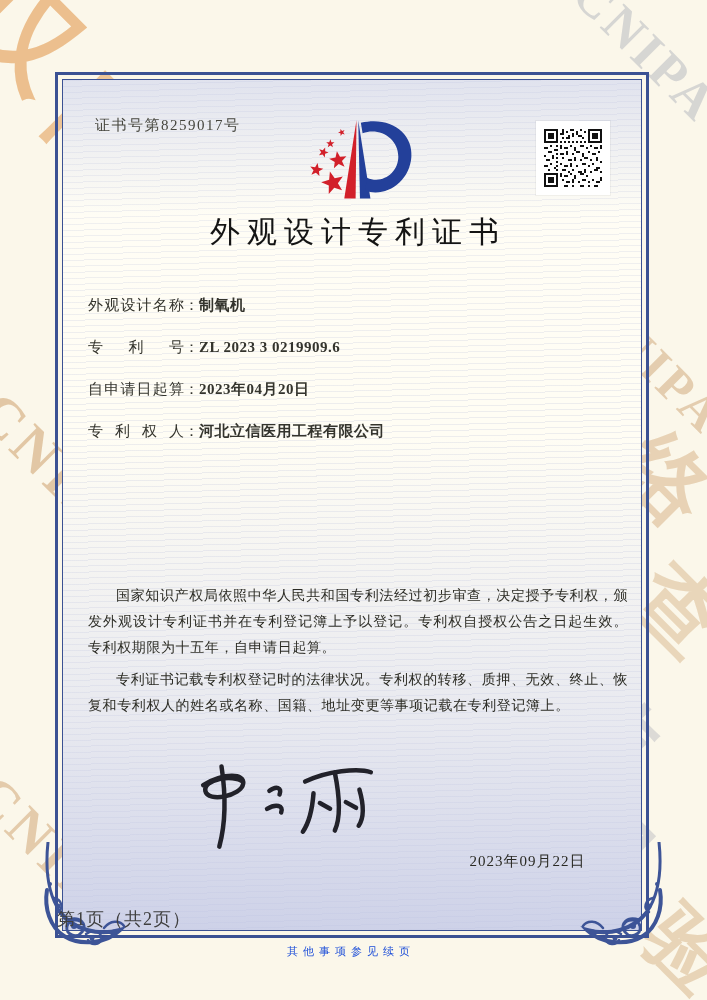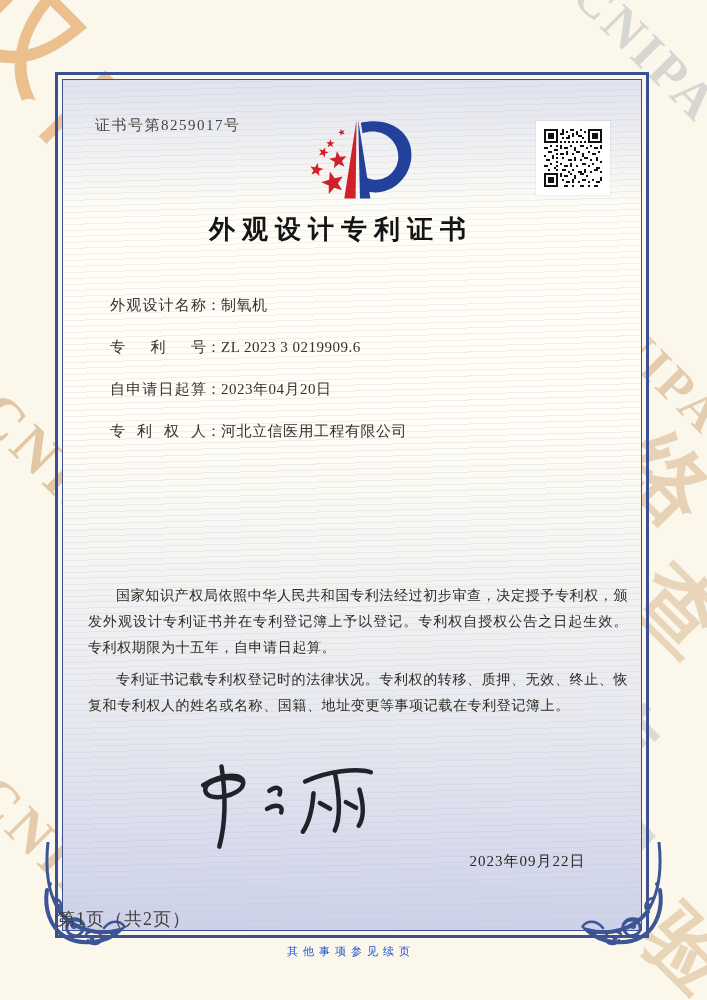--- a/index.html
+++ b/index.html
@@ -35,30 +35,30 @@
   .corner{position:absolute;width:100px;height:110px;color:#3d5497;}
   .corner-bl{left:40px;top:842px;}
   .corner-br{left:567px;top:842px;transform:scaleX(-1);}
 
   
   .cert-no{position:absolute;left:95px;top:116px;font-size:15px;letter-spacing:1.5px;color:#46463e;}
   .logo{position:absolute;left:292px;top:110px;width:122px;height:97px;}
   .qr-box{position:absolute;left:536px;top:121px;width:74px;height:74px;background:#fff;
           box-shadow:0 0 0 1px rgba(0,0,0,.04);}
   .qr-box svg{position:absolute;left:8px;top:8px;width:58px;height:58px;}
-  .doc-title{position:absolute;left:45px;top:212px;width:592px;text-align:center;
-             font-size:26px;font-weight:bold;letter-spacing:7px;color:#141414;}
+  .doc-title{position:absolute;left:62px;top:212px;width:592px;text-align:center;
+             font-size:30px;font-weight:normal;letter-spacing:7px;color:#141414;}
 
   
   .fields{position:absolute;left:88px;top:294px;width:545px;font-size:15px;color:#34342d;}
   .f-row{margin-bottom:20px;line-height:22px;white-space:nowrap;}
   .f-label{display:inline-block;width:96px;text-align:justify;text-align-last:justify;
-           vertical-align:top;margin-left:22px;}
+           vertical-align:top;}
   .f-colon{display:inline-block;vertical-align:top;}
-  .f-value{display:inline-block;vertical-align:top;letter-spacing:.5px;}
+  .f-value{display:inline-block;vertical-align:top;letter-spacing:.5px;font-weight:bold;}
   .f-group2{margin-left:58px;}
 
   
   .body-text{position:absolute;left:88px;top:583px;width:540px;font-size:14px;
              line-height:1.85;color:#2c2c25;letter-spacing:.6px;text-align:justify;}
   .body-text p{margin:0 0 6px 0;text-indent:2em;}
 
   
   .sig-titles{position:absolute;left:95px;top:795px;font-size:15px;color:#222;line-height:33px;}
   .signature{position:absolute;left:188px;top:760px;width:210px;height:95px;transform:rotate(-2deg);}

